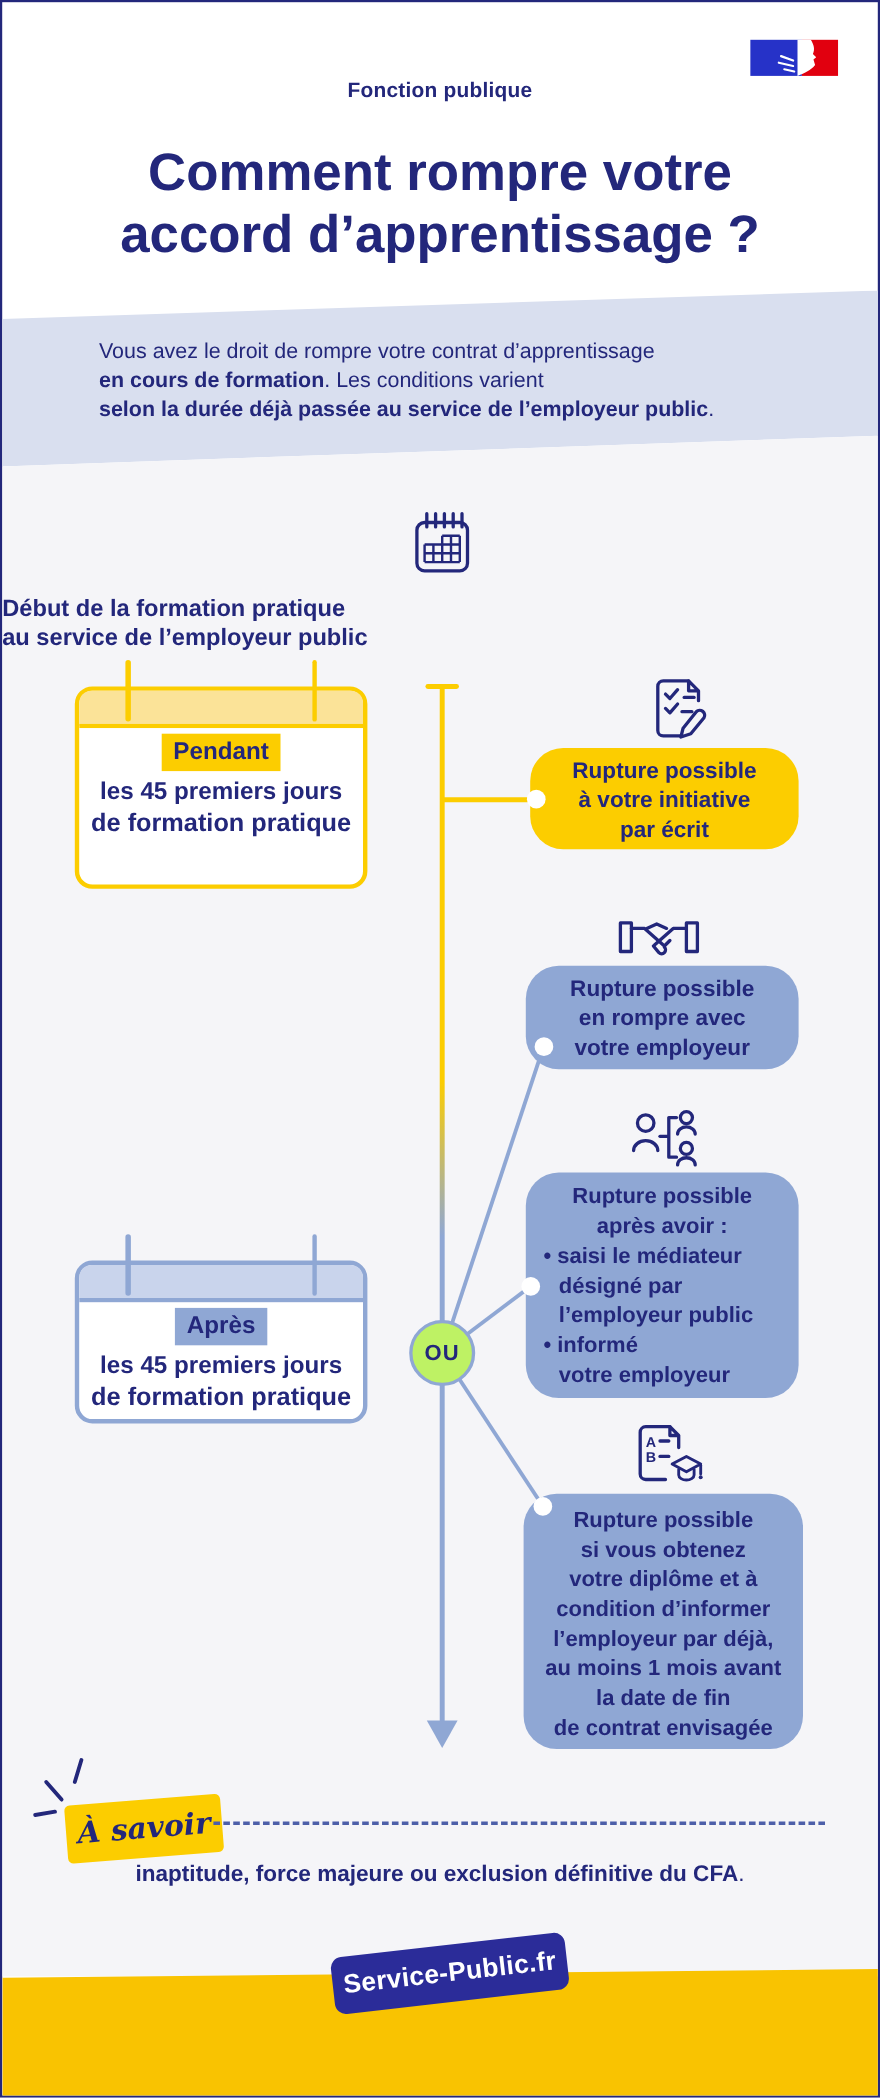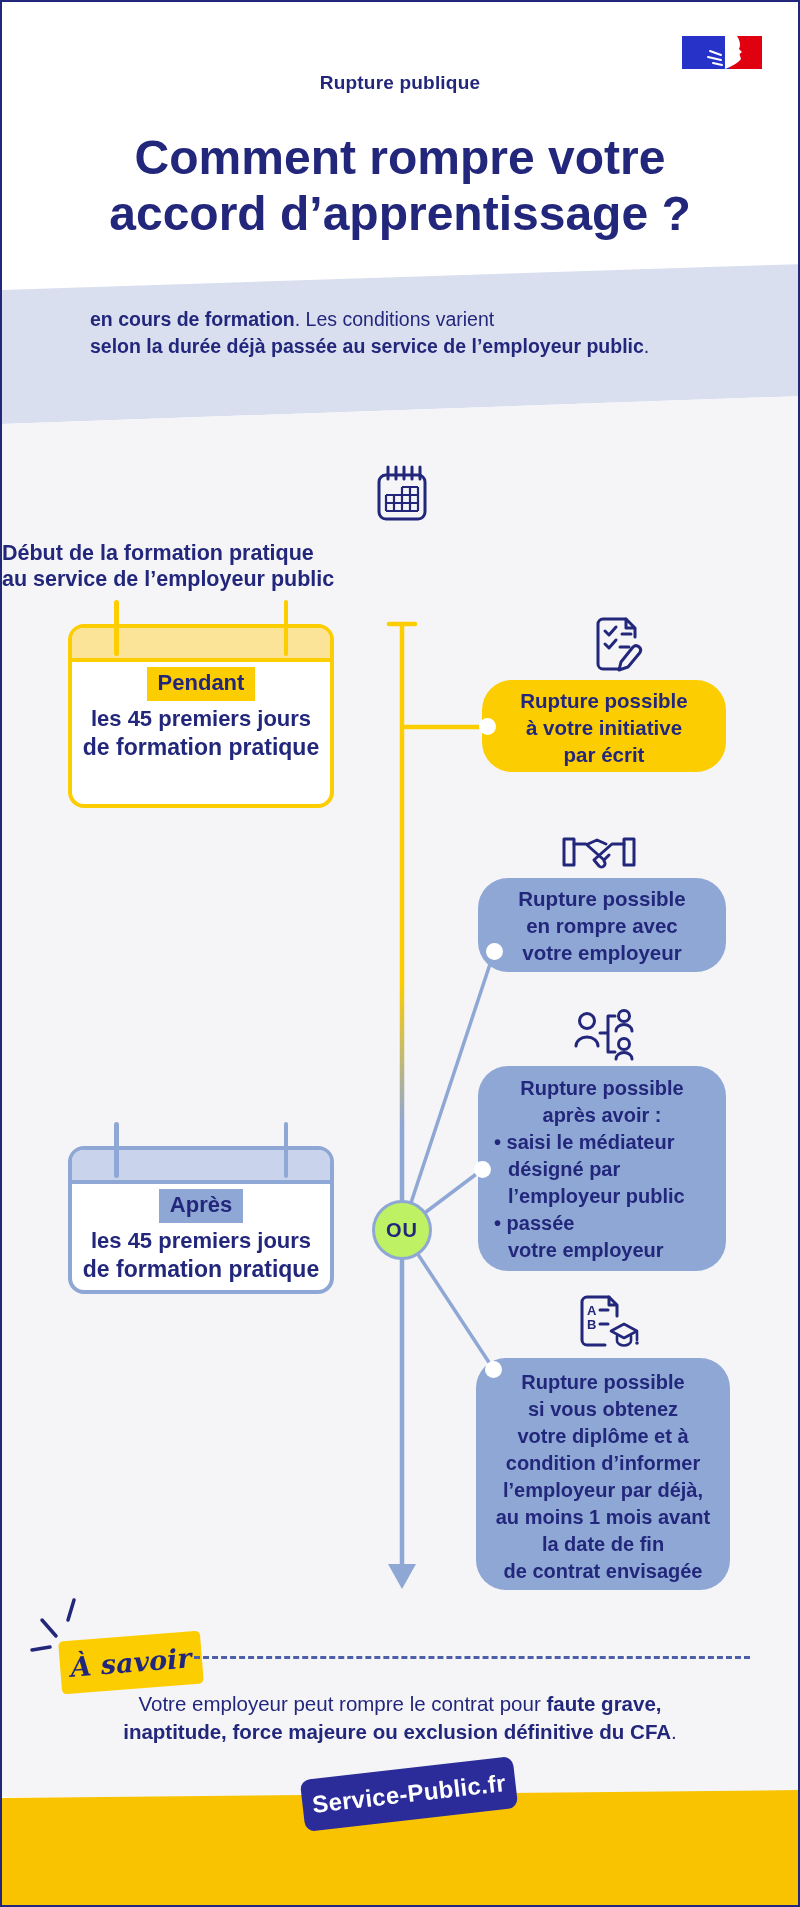--- a/index.html
+++ b/index.html
@@ -107,28 +107,29 @@
   <svg class="flag" viewBox="0 0 80 33">
     <rect x="0" y="0" width="47" height="33" fill="#2632C8"></rect>
     <rect x="47" y="0" width="33" height="33" fill="#E1000F"></rect>
     <path fill="#ffffff" d="M43 0 h12 c3 5 4 9 2 13 l3 3 -2.5 2 1.5 5 c-4 5 -9 7 -16 10 z"></path>
     <g stroke="#ffffff" stroke-width="2" stroke-linecap="round" fill="none">
       <path d="M28 15 l11 4"></path>
         <path d="M26 21 l13 3"></path>
         <path d="M31 27 l9 2"></path>
     </g>
   </svg>
-  <div class="category">Rupture publique</div>
+  <div class="category">Fonction publique</div>
   <div class="title">
     <div>Comment rompre votre</div>
     <div>accord d’apprentissage ?</div>
   </div>
 
   <div class="band">
     <div class="band-text">
+      <div><span>Vous avez le droit de rompre votre contrat d’apprentissage</span></div>
       <div><b>en cours de formation</b><span>. Les conditions varient</span></div>
       <div><b>selon la durée déjà passée au service de l’employeur public</b><span>.</span></div>
     </div>
   </div>
 
   <div class="content-bg"></div>
 
   <svg class="start-cal" viewBox="0 0 56 60">
     <g fill="none" stroke="#23277B" stroke-width="3" stroke-linecap="round" stroke-linejoin="round">
       <rect x="5" y="11" width="46" height="44" rx="7"></rect>
@@ -236,21 +237,21 @@
       <path d="M42 55 a8 6.5 0 0 1 16 0"></path>
     </g>
   </svg>
   <div class="bubble bubble-b bubble-3">
     <span class="dot"></span>
     <div class="bl c">Rupture possible</div>
     <div class="bl c">après avoir :</div>
     <div class="bl lft">• saisi le médiateur</div>
     <div class="bl ind">désigné par</div>
     <div class="bl ind">l’employeur public</div>
-    <div class="bl lft">• passée</div>
+    <div class="bl lft">• informé</div>
     <div class="bl ind">votre employeur</div>
   </div>
 
   <svg class="side-icon icon-diploma" viewBox="0 0 66 64">
     <g fill="none" stroke="#23277B" stroke-width="3" stroke-linecap="round" stroke-linejoin="round">
       <path d="M35 5 H13 a5 5 0 0 0 -5 5 v38 a5 5 0 0 0 5 5 h18"></path>
       <path d="M35 5 l8 8 M35 5 v8 h8 M43 13 v11"></path>
       <path d="M26 18 h8"></path>
         <path d="M26 32 h8"></path>
     </g>
@@ -278,20 +279,19 @@
   <svg class="sparks" viewBox="0 0 56 62">
     <g fill="none" stroke="#23277B" stroke-width="3.5" stroke-linecap="round">
       <path d="M44 4 l-6 20"></path>
         <path d="M12 24 l14 16"></path>
         <path d="M2 54 l18 -3"></path>
     </g>
   </svg>
   <div class="asavoir">À savoir</div>
   <div class="dashline"></div>
   <div class="note">
-    <div><span>Votre employeur peut rompre le contrat pour </span><b>faute grave,</b></div>
     <div><b>inaptitude, force majeure ou exclusion définitive du CFA</b><span>.</span></div>
   </div>
 
   <div class="footer"></div>
   <div class="badge">Service-Public.fr</div>
 
 </div>
 
 </body></html>

